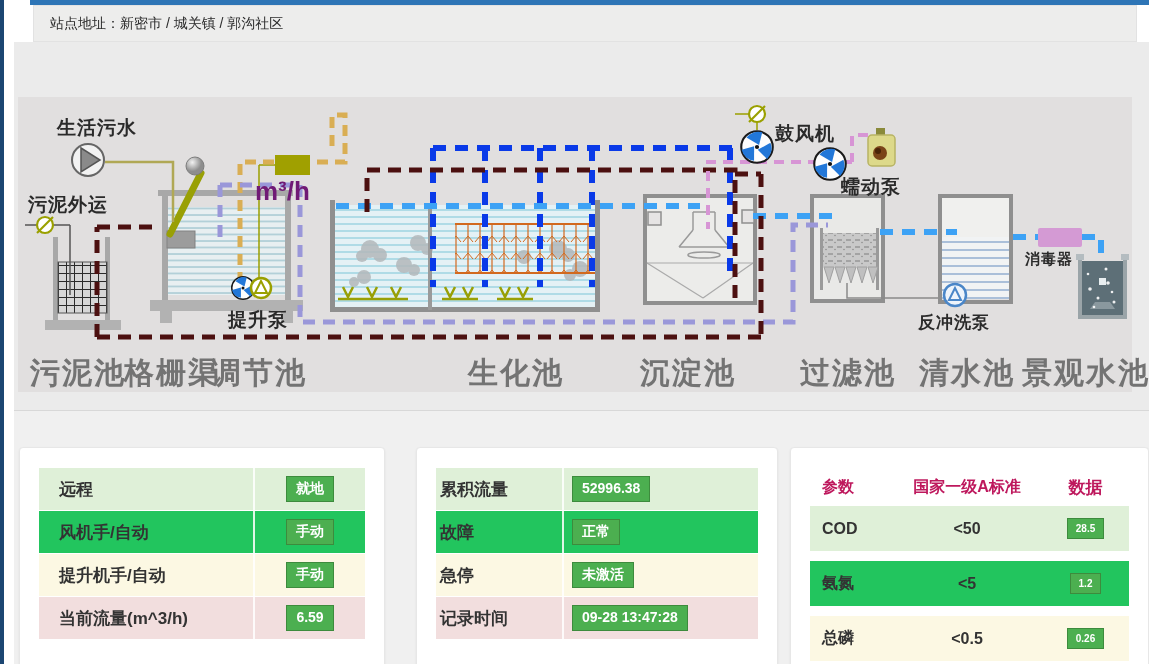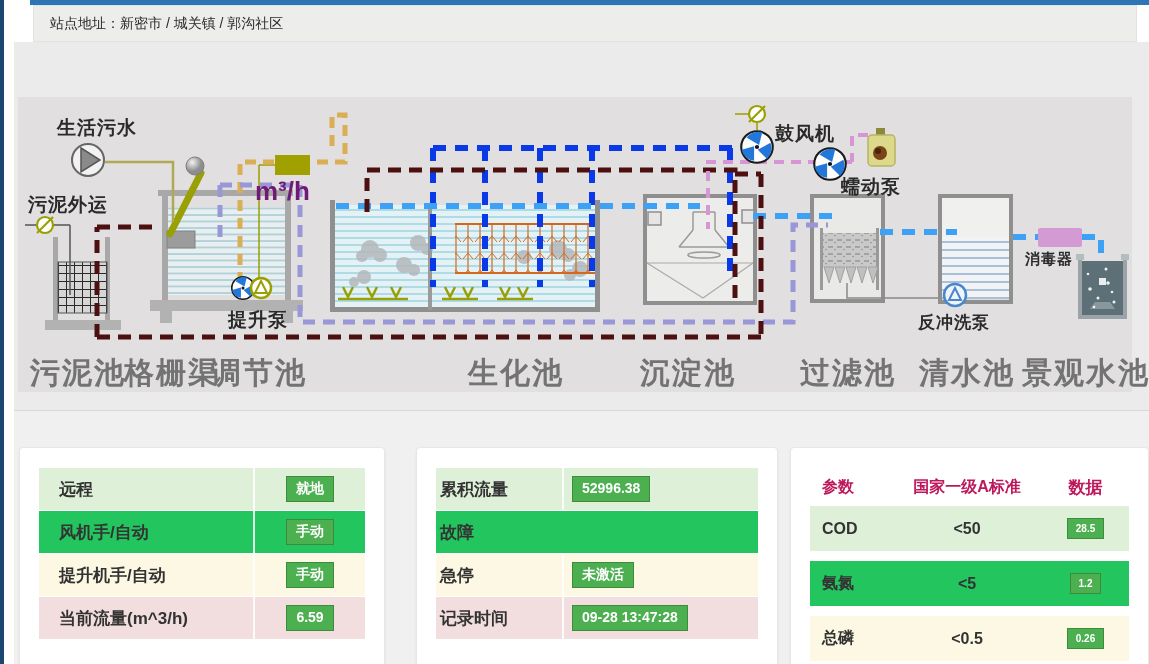--- a/index.html
+++ b/index.html
@@ -328,20 +328,23 @@
 
 <div class="card card2">
   <div class="row4 success">
     <div class="lbl2">累积流量</div>
     <div class="vcell2">
         <span class="badge">52996.38</span>
       </div>
   </div>
   <div class="row4 info">
     <div class="lbl2">故障</div>
+    <div class="vcell2">
+        <span class="badge">正常</span>
+      </div>
   </div>
   <div class="row4 warning">
     <div class="lbl2">急停</div>
     <div class="vcell2">
         <span class="badge">未激活</span>
       </div>
   </div>
   <div class="row4 danger">
     <div class="lbl2">记录时间</div>
     <div class="vcell2">

